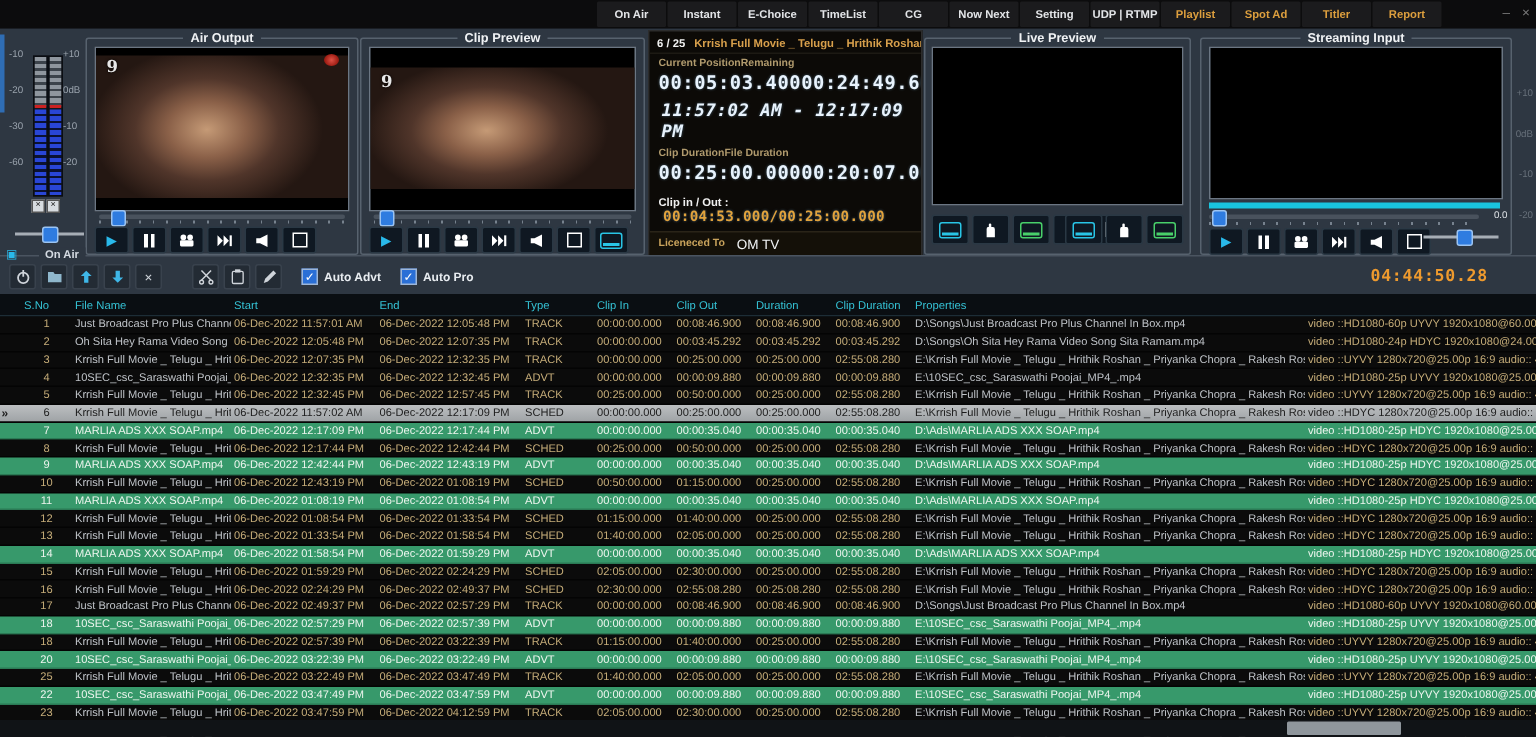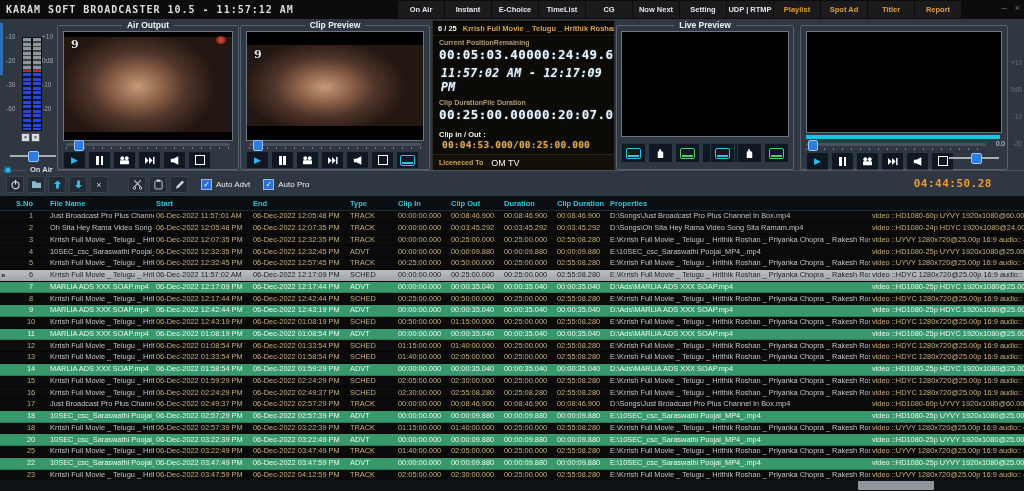--- a/index.html
+++ b/index.html
@@ -91,49 +91,48 @@
   .tb-legend{position:absolute;left:26px;top:-6px;background:#2e3742;padding:0 4px;
              font-size:7.5px;color:#d5dbe2;font-weight:bold;}
   .tb-air-icon{position:absolute;left:4px;top:-6px;color:#29b9ea;font-size:8px;}
   .tb-icons{position:absolute;left:6px;top:5px;display:flex;gap:3px;align-items:center;}
   .tb-btn{width:16px;height:15px;background:#232b34;border:1px solid #39424d;border-radius:2px;
           display:flex;align-items:center;justify-content:center;color:#cfd4da;font-size:9px;}
   .tb-gap{width:14px;}
   .cbwrap{display:flex;align-items:center;gap:4px;margin-left:10px;}
   .cb{width:9px;height:9px;background:#2a6fd6;border:1px solid #9db6d8;color:#fff;
       font-size:8px;line-height:9px;text-align:center;}
-  .cb-label{font-size:8px;font-weight:normal;color:#e8ecf0;}
+  .cb-label{font-size:8px;font-weight:bold;color:#e8ecf0;}
   .countdown{position:absolute;right:32px;top:6px;font-family:"DejaVu Sans Mono",monospace;
              font-weight:bold;font-size:11px;color:#ee9a2e;letter-spacing:.5px;}
   
   .grid{position:absolute;left:0;top:196px;width:1024px;height:295px;background:#050505;}
   .grid-cols{display:grid;grid-template-columns:14px 34px 106px 97px 97px 48px 53px 53px 53px 53px 262px 1fr;}
   .thead{height:14px;background:#0a0e12;border-bottom:1px solid #1d2d36;align-items:center;}
-  .th{font-size:7.5px;font-weight:bold;color:#35c3d6;white-space:nowrap;overflow:hidden;padding-left:2px;}
+  .th{font-size:7.5px;font-weight:normal;color:#35c3d6;white-space:nowrap;overflow:hidden;padding-left:2px;}
   .trow{height:10.76px;align-items:center;background:#0b0b0b;border-bottom:1px solid #040404;cursor:default;}
   .trow.green{background:#37996b;border-bottom:1px solid #2b7a55;}
   .trow.sel{background:linear-gradient(#bcbfc1,#9fa3a6);}
   .td{font-size:7.4px;white-space:nowrap;overflow:hidden;padding-left:2px;line-height:10px;color:#c6ad79;}
   .trow .c-file,.trow .c-path{color:#bfc3c8;}
   .trow.green .td{color:#eef6ef;}
   .trow.sel .td{color:#1c1c1c;}
   .c-sno{text-align:center;padding-left:0;}
   .c-gut{padding-left:1px;position:relative;color:#1c1c1c;font-weight:bold;font-size:8px;line-height:9px;}
   .trow.dark .c-gut:after,.trow.green .c-gut:after{content:"";position:absolute;left:2px;top:3.5px;
       width:8px;height:3px;background:#44598b;border-radius:1px;}
   .hscroll{position:absolute;left:0;bottom:0;width:1024px;height:11px;background:#101316;}
   .hthumb{position:absolute;left:858px;top:1px;width:76px;height:9px;background:#8f969c;border-radius:1px;}
 </style>
 </head>
 <body>
 
 <div id="app">
 
   <div class="titlebar">
-    <div class="app-title">KARAM SOFT BROADCASTER 10.5 - 11:57:12 AM</div>
     <div class="menu">
 
         <div class="menu-btn plain">On Air</div>
 
         <div class="menu-btn plain">Instant</div>
 
         <div class="menu-btn plain">E-Choice</div>
 
         <div class="menu-btn plain">TimeList</div>
 
@@ -338,20 +337,21 @@
               <path d="M3,11 L3,5 Q3,3.6 4,3.6 L4.6,3.6 L4.6,1.8 Q4.6,1 5.5,1 Q6.4,1 6.4,1.8 L6.4,3.6 L7.6,3.6 Q9,3.6 9,5.4 L9,11 Z" fill="#fff"></path>
             </svg>
         </div>
         <div class="sbtn">
             <span class="mon green"></span>
           </div>
       </div>
     </div>
 
     <div class="groupbox" style="left:800px;top:6px;width:206px;height:143px;">
+      <div class="gb-title"><span>Streaming Input</span></div>
       <div class="vid" style="left:5px;top:5px;width:194px;height:100px;"></div>
       <div style="position:absolute;left:5px;top:109px;width:194px;height:4px;background:#19c4de;"></div>
       <div class="ticks" style="left:5px;top:122px;width:180px;"></div>
       <div class="seek" style="left:5px;top:117px;width:180px;">
         <div class="thumb" style="left:2px;"></div>
       </div>
       <div style="position:absolute;right:2px;top:114px;font-size:6.5px;color:#dfe3e7;">0.0</div>
       <div class="tbar" style="left:5px;top:126px;">
         <div class="tbtn">
             <span class="play-glyph">▶</span>

